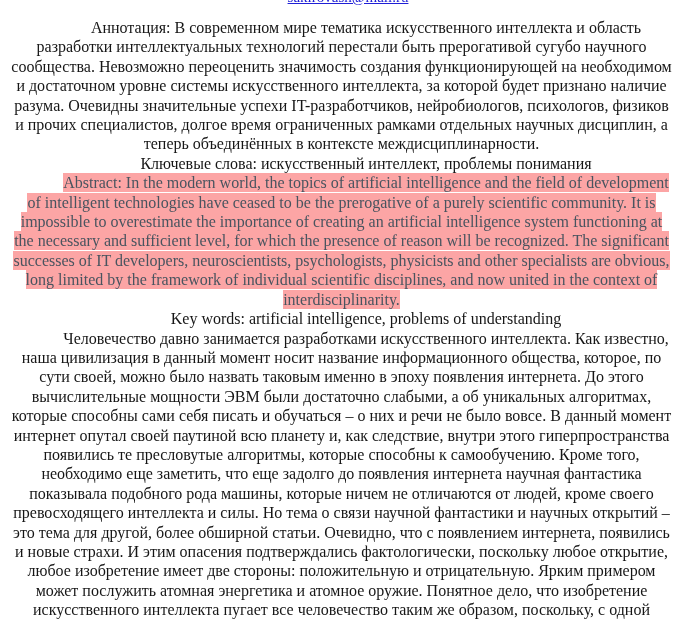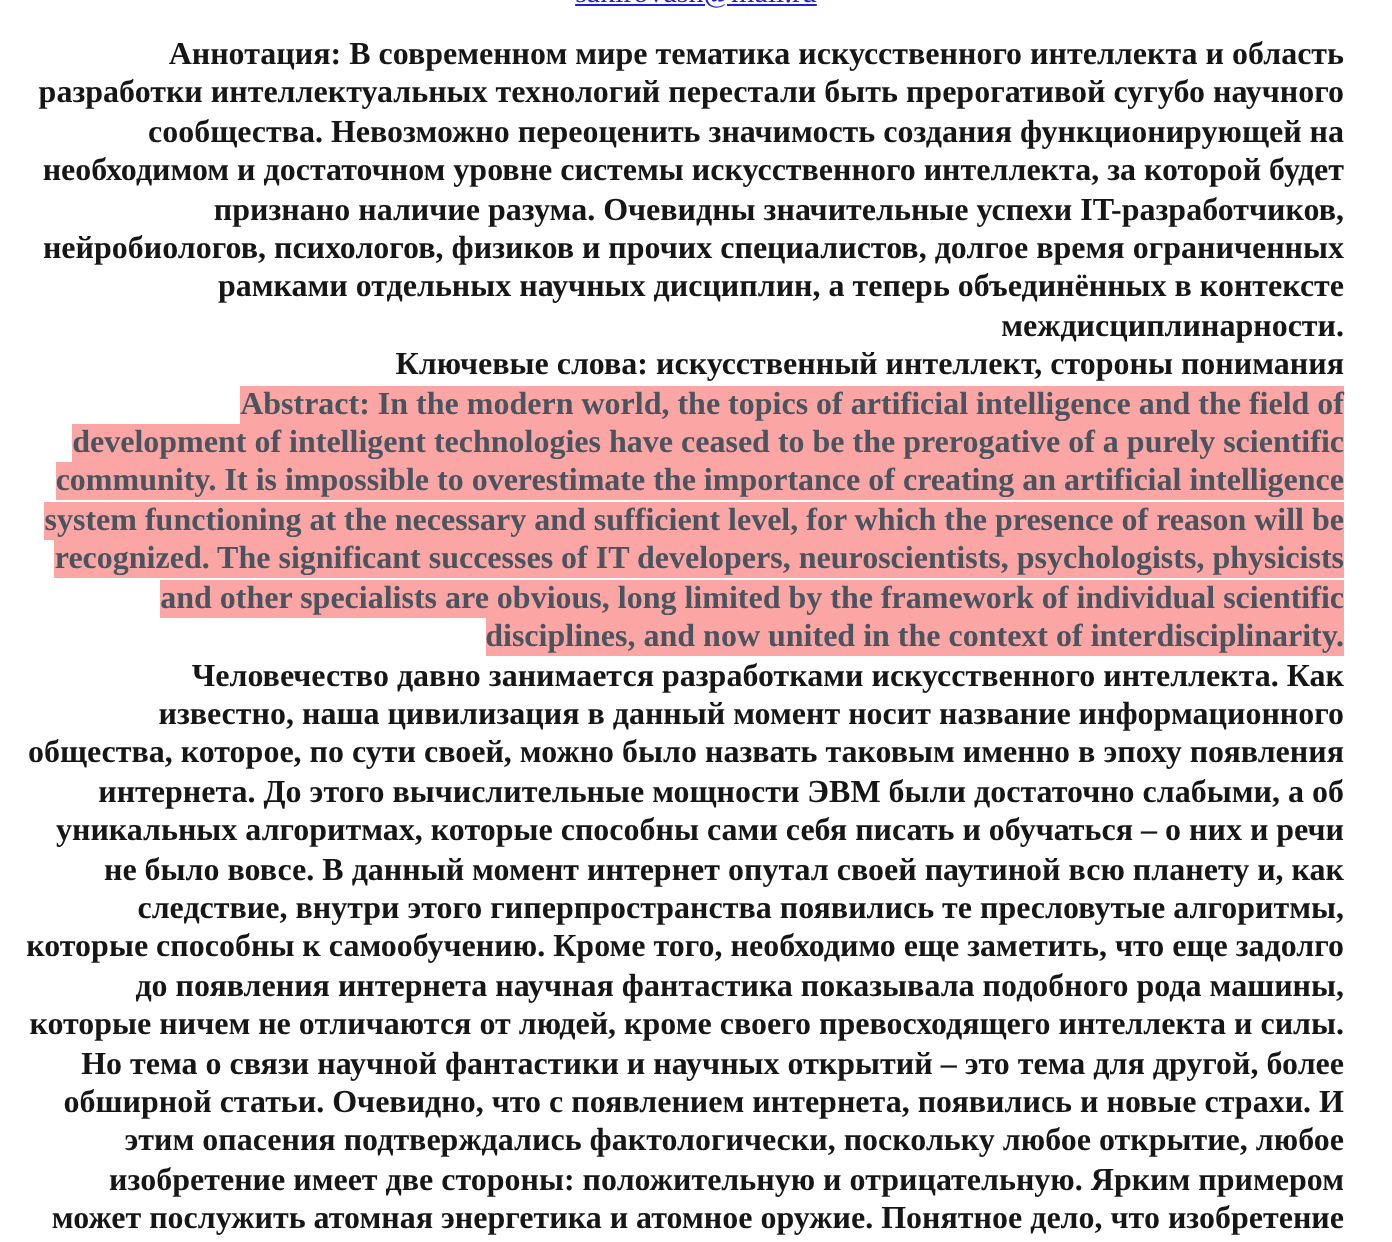--- a/index.html
+++ b/index.html
@@ -31,40 +31,40 @@
   .email {
     color: #1f1fd6;
     text-decoration: underline;
     font-size: 15px;
     cursor: pointer;
   }
   .para {
     margin: 0;
     padding: 0;
     text-indent: 49px;
-    text-align: right;
-    font-weight: bold;
+    text-align: center;
   }
   .hl {
     background: #fca5a5;
     color: #49545f;
     padding: 1px 0;
   }
 </style>
 </head>
 <body>
 
 <div class="page">
 
   <div class="email-row">
     <a class="email">sakirovash@mail.ru</a>
   </div>
 
   <p class="para">Аннотация: В современном мире тематика искусственного интеллекта и область разработки интеллектуальных технологий перестали быть прерогативой сугубо научного сообщества. Невозможно переоценить значимость создания функционирующей на необходимом и достаточном уровне системы искусственного интеллекта, за которой будет признано наличие разума. Очевидны значительные успехи IT-разработчиков, нейробиологов, психологов, физиков и прочих специалистов, долгое время ограниченных рамками отдельных научных дисциплин, а теперь объединённых в контексте междисциплинарности.</p>
 
-  <p class="para">Ключевые слова: искусственный интеллект, стороны понимания</p>
+  <p class="para">Ключевые слова: искусственный интеллект, проблемы понимания</p>
 
   <p class="para"><span class="hl">Abstract: In the modern world, the topics of artificial intelligence and the field of development of intelligent technologies have ceased to be the prerogative of a purely scientific community. It is impossible to overestimate the importance of creating an artificial intelligence system functioning at the necessary and sufficient level, for which the presence of reason will be recognized. The significant successes of IT developers, neuroscientists, psychologists, physicists and other specialists are obvious, long limited by the framework of individual scientific disciplines, and now united in the context of interdisciplinarity.</span></p>
 
+  <p class="para">Key words: artificial intelligence, problems of understanding</p>
 
   <p class="para">Человечество давно занимается разработками искусственного интеллекта. Как известно, наша цивилизация в данный момент носит название информационного общества, которое, по сути своей, можно было назвать таковым именно в эпоху появления интернета. До этого вычислительные мощности ЭВМ были достаточно слабыми, а об уникальных алгоритмах, которые способны сами себя писать и обучаться – о них и речи не было вовсе. В данный момент интернет опутал своей паутиной всю планету и, как следствие, внутри этого гиперпространства появились те пресловутые алгоритмы, которые способны к самообучению. Кроме того, необходимо еще заметить, что еще задолго до появления интернета научная фантастика показывала подобного рода машины, которые ничем не отличаются от людей, кроме своего превосходящего интеллекта и силы. Но тема о связи научной фантастики и научных открытий – это тема для другой, более обширной статьи. Очевидно, что с появлением интернета, появились и новые страхи. И этим опасения подтверждались фактологически, поскольку любое открытие, любое изобретение имеет две стороны: положительную и отрицательную. Ярким примером может послужить атомная энергетика и атомное оружие. Понятное дело, что изобретение искусственного интеллекта пугает все человечество таким же образом, поскольку, с одной</p>
 
 </div>
 
 </body></html>

